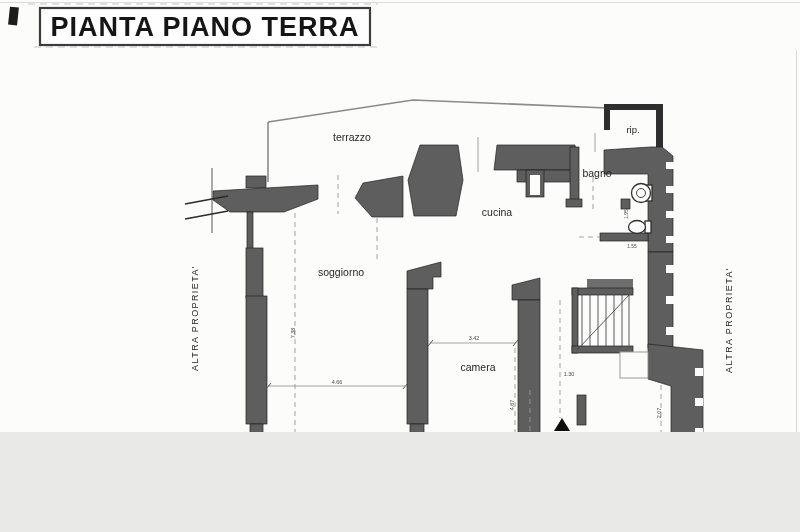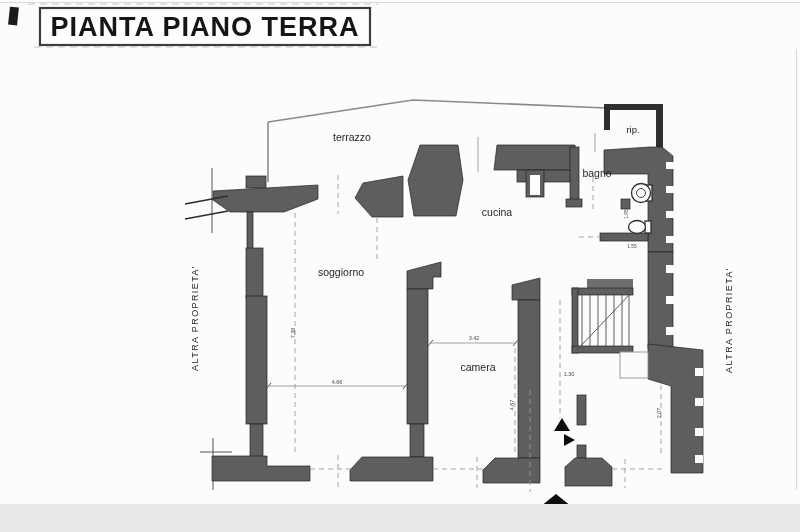--- a/index.html
+++ b/index.html
@@ -1,17 +1,17 @@
 <!DOCTYPE html>
 <html style="--wall: #5e5e5e; --wall-dark: #2e2e2e; --line: #8a8a8a; --paper: #fcfcfa;"><head>
 <meta charset="utf-8">
 <style>
   html,body{margin:0;padding:0;background:#e9e9e7;}
   .canvas{
-    position:relative;width:800px;height:504px;overflow:hidden;
+    position:relative;width:800px;height:432px;overflow:hidden;
     background:var(--paper,#fcfcfa);
     font-family:"Liberation Sans", sans-serif;
   }
   svg{display:block;}
   .wall{fill:var(--wall,#5e5e5e);stroke:#222;stroke-width:.7;}
   .wall-dark{fill:var(--wall-dark,#2e2e2e);stroke:none;}
   .paperfill{fill:var(--paper,#fcfcfa);stroke:none;}
   .thinline{stroke:var(--line,#8a8a8a);stroke-width:1.6;fill:none;}
   .dimline{stroke:#9a9a9a;stroke-width:.9;fill:none;}
   .dashed{stroke-dasharray:5 4;}

